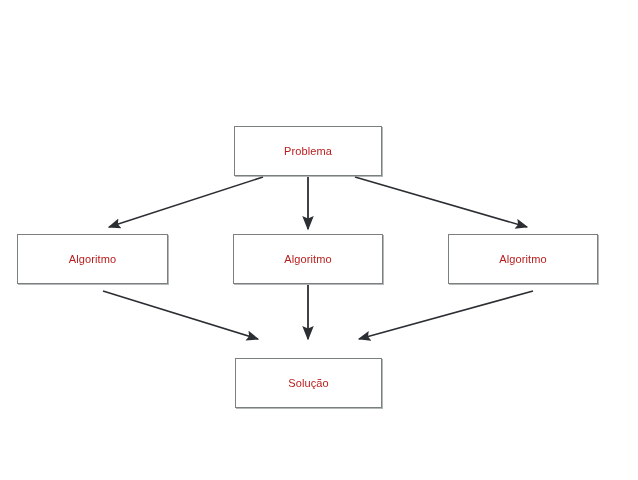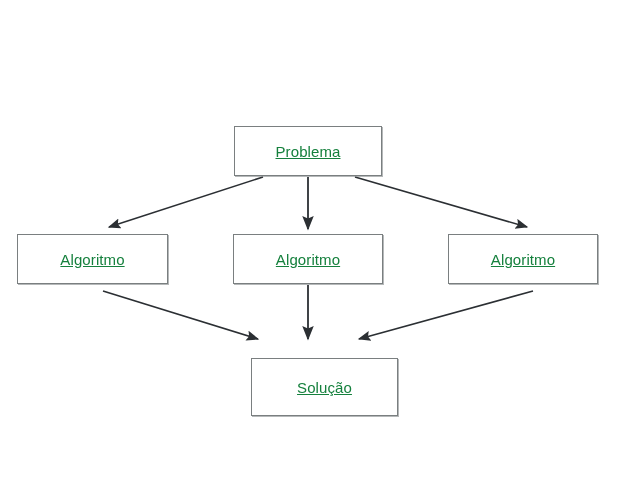--- a/index.html
+++ b/index.html
@@ -33,34 +33,33 @@
     background: #ffffff;
     border: 1px solid #7a7f80;
     box-shadow: 1px 1px 0 rgba(120,125,128,0.55);
     display: flex;
     align-items: center;
     justify-content: center;
     z-index: 2;
   }
   .node-label {
     font-family: "Liberation Sans", sans-serif;
-    font-size: 15px;
+    font-size: 11px;
     line-height: 1;
-    color: #15803d;
+    color: #b91c1c;
     letter-spacing: 0.1px;
     white-space: nowrap;
     user-select: none;
-    text-decoration: underline;
   }
   
   #node-problema      { left: 234px; top: 126px; width: 148px; height: 50px; }
   #node-algoritmo-1   { left: 17px;  top: 234px; width: 151px; height: 50px; }
   #node-algoritmo-2   { left: 233px; top: 234px; width: 150px; height: 50px; }
   #node-algoritmo-3   { left: 448px; top: 234px; width: 150px; height: 50px; }
-  #node-solucao       { left: 235px; top: 358px; width: 147px; height: 58px; margin-left: 16px; }
+  #node-solucao       { left: 235px; top: 358px; width: 147px; height: 50px; }
 </style>
 </head>
 <body>
 
 <div id="diagram-canvas">
 
   <svg id="arrow-layer" viewBox="0 0 638 480" width="638" height="480" xmlns="http://www.w3.org/2000/svg">
     <defs>
       <marker id="arrowhead" markerWidth="9" markerHeight="9" refX="7.2" refY="3.2" orient="auto" markerUnits="strokeWidth">
         <path d="M0,0 L8,3.2 L0,6.4 L1.4,3.2 Z" fill="#2b2f33"></path>

